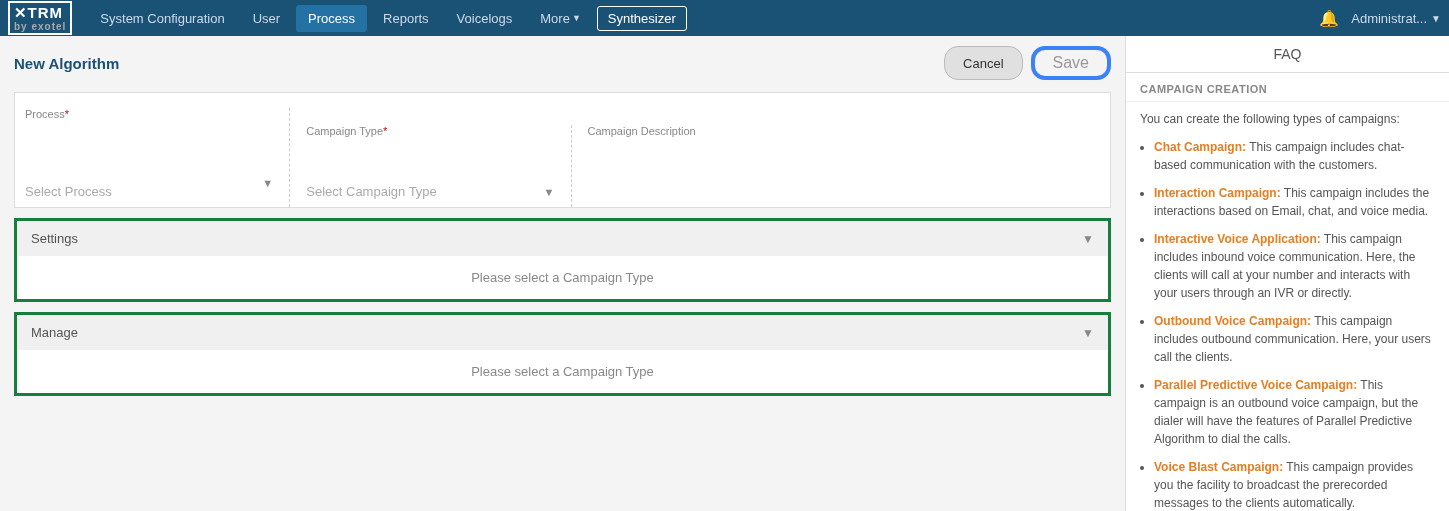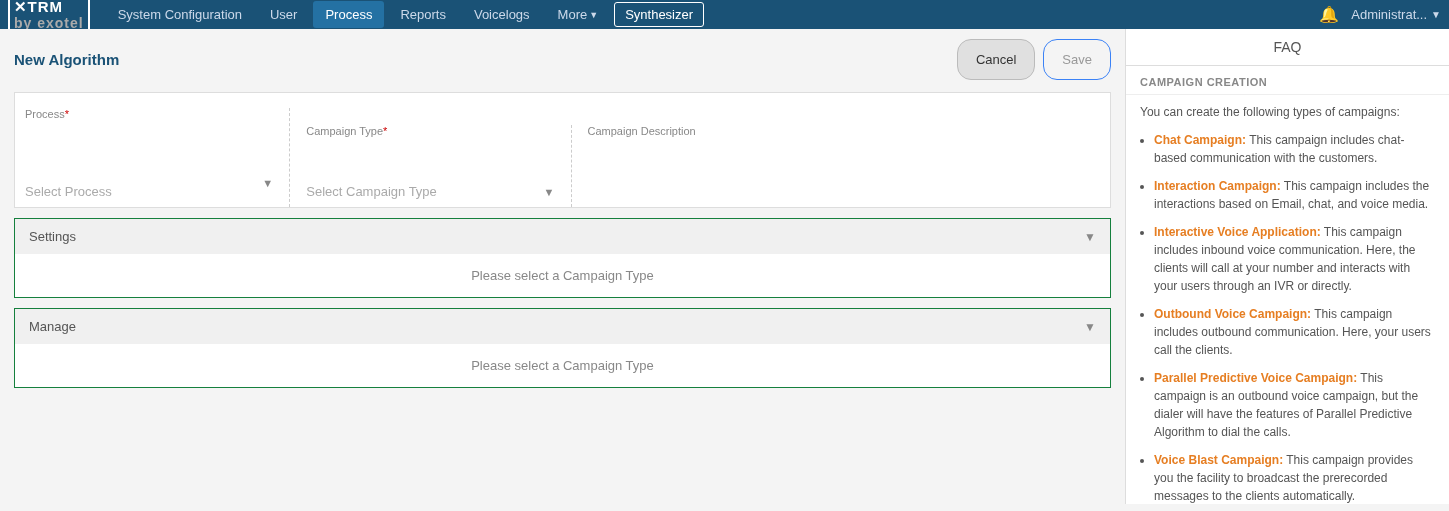--- a/index.html
+++ b/index.html
@@ -3,42 +3,42 @@
   <meta charset="utf-8">
   <style>
     * { box-sizing: border-box; margin: 0; padding: 0; }
     body { font-family: Arial, sans-serif; font-size: 13px; background: #f4f4f4; color: #333; }
 
     
     .navbar {
       background: #1a5276;
       display: flex;
       align-items: center;
-      height: 29px;
+      height: 36px;
       padding: 0 8px;
       gap: 4px;
     }
     .navbar-logo {
       display: flex;
       align-items: center;
       margin-right: 12px;
     }
     .logo-box {
       background: #1a5276;
       color: white;
       font-weight: bold;
       font-size: 16px;
       letter-spacing: 1px;
       border: 2px solid white;
       padding: 1px 4px;
       line-height: 1.1;
     }
     .logo-sub {
       color: #aaa;
-      font-size: 14px;
+      font-size: 10px;
       display: block;
       text-align: right;
     }
     .nav-item {
       color: #ccd9ea;
       padding: 6px 12px;
       cursor: pointer;
       font-size: 13px;
       white-space: nowrap;
       border-radius: 3px;
@@ -105,25 +105,25 @@
       background: #e0e0e0;
       border: 1px solid #bbb;
       border-radius: 14px;
       padding: 4px 18px;
       cursor: pointer;
       font-size: 13px;
       color: #333;
     }
     .btn-save {
       background: #f4f4f4;
-      border: 1px solid #3b82f6;
+      border: 4px solid #3b82f6;
       border-radius: 14px;
-      padding: 12px 18px;
-      cursor: pointer;
-      font-size: 13px;
+      padding: 4px 18px;
+      cursor: pointer;
+      font-size: 16px;
       color: #999;
     }
 
     
     .form-row {
       display: flex;
       gap: 0;
       margin-bottom: 10px;
       align-items: flex-end;
       background: white;
@@ -176,21 +176,21 @@
       font-size: 13px;
       color: #555;
       background: transparent;
       width: 100%;
     }
     .field-input::placeholder { color: #bbb; }
 
     
     .section-panel {
       background: #d946ef;
-      border: 1px solid #15803d;
+      border: 3px solid #15803d;
       margin-bottom: 10px;
     }
     .section-header {
       display: flex;
       align-items: center;
       justify-content: space-between;
       padding: 10px 14px;
       cursor: pointer;
       background: #f0f0f0;
     }

